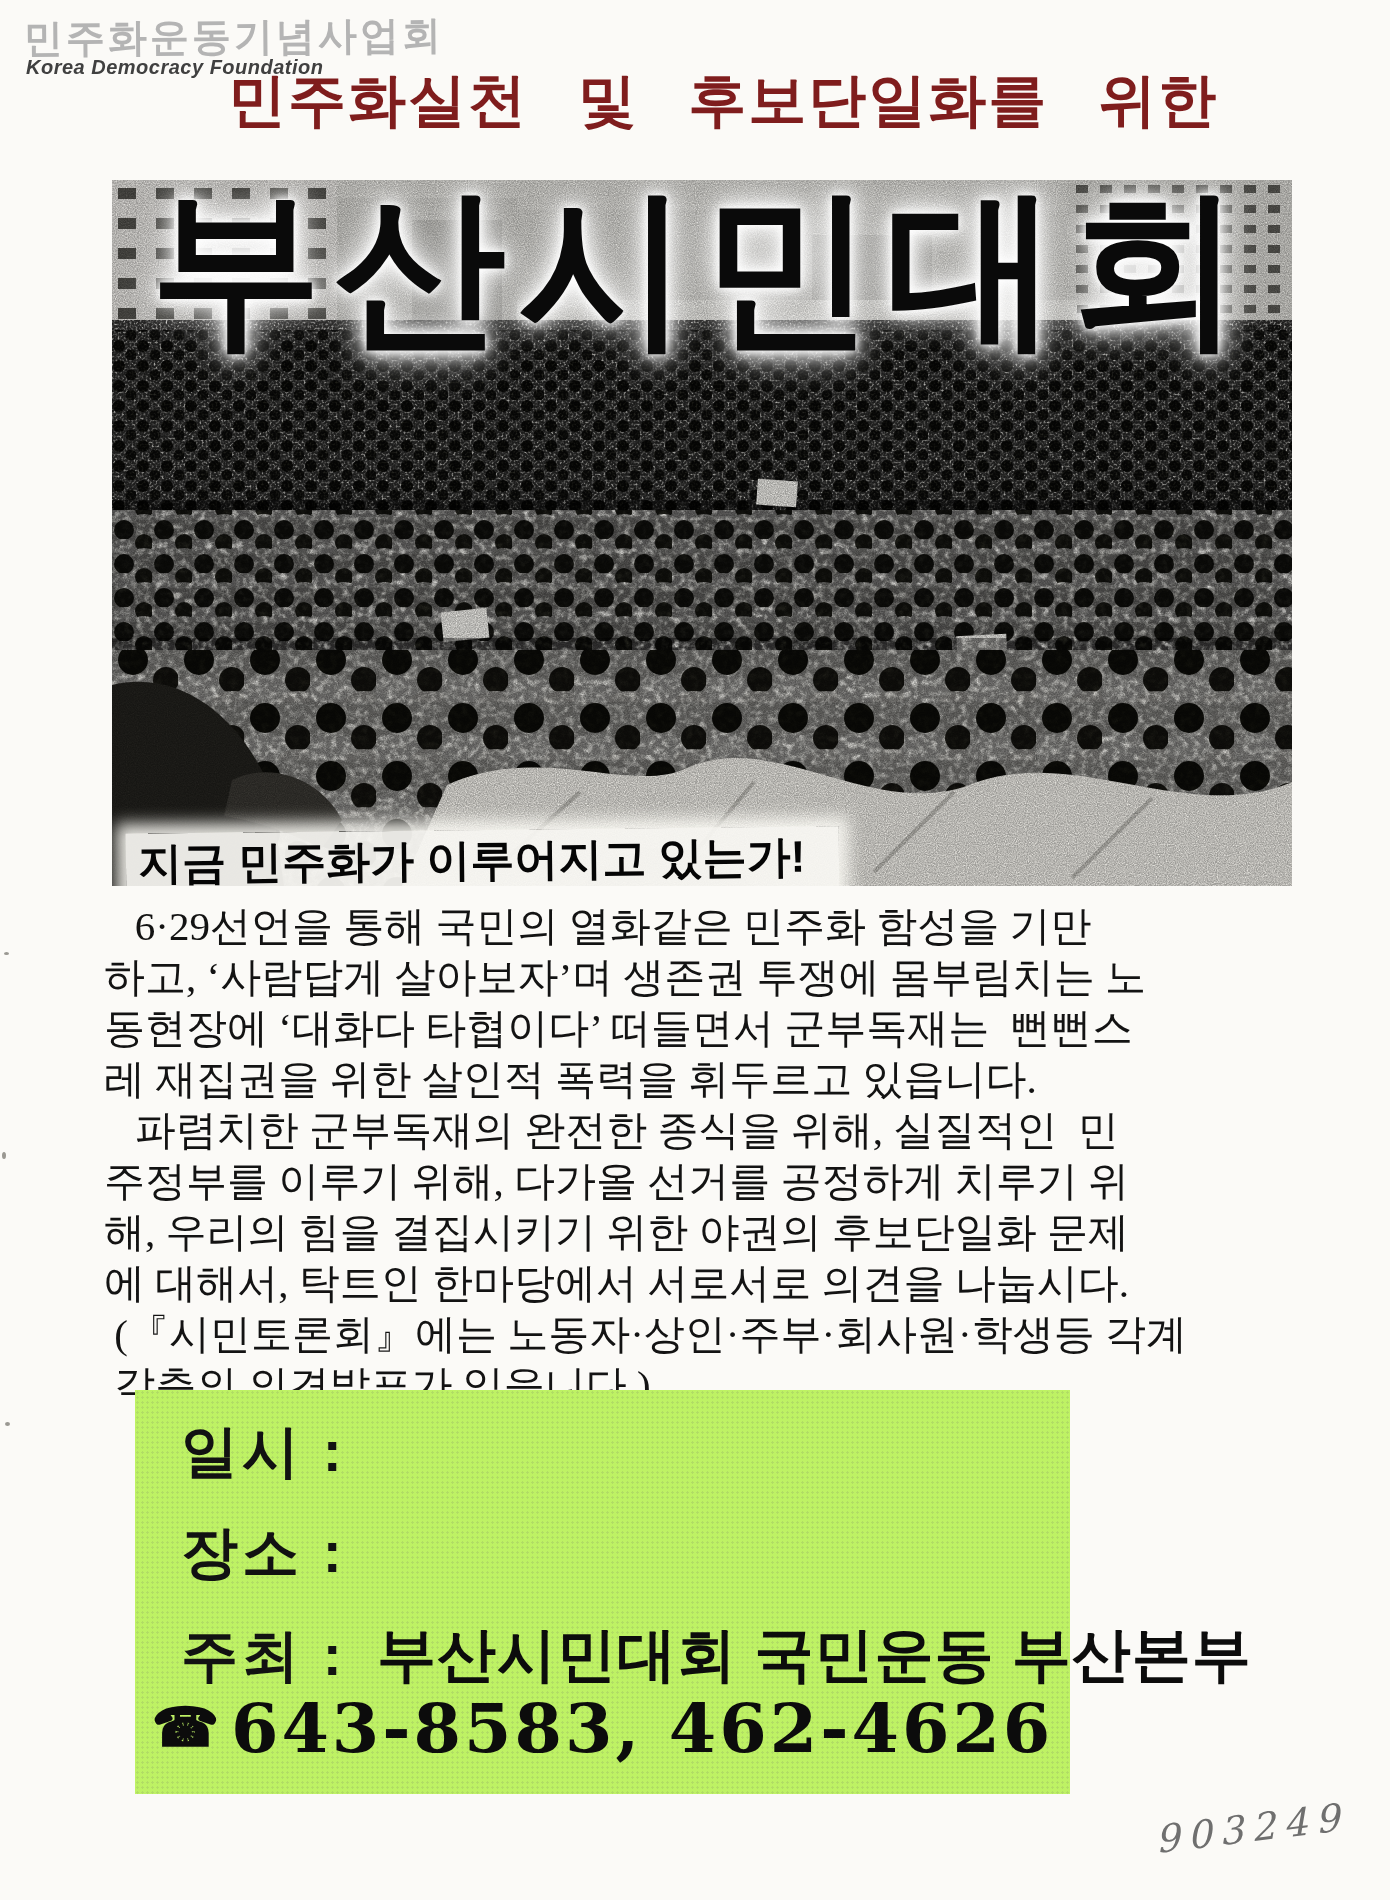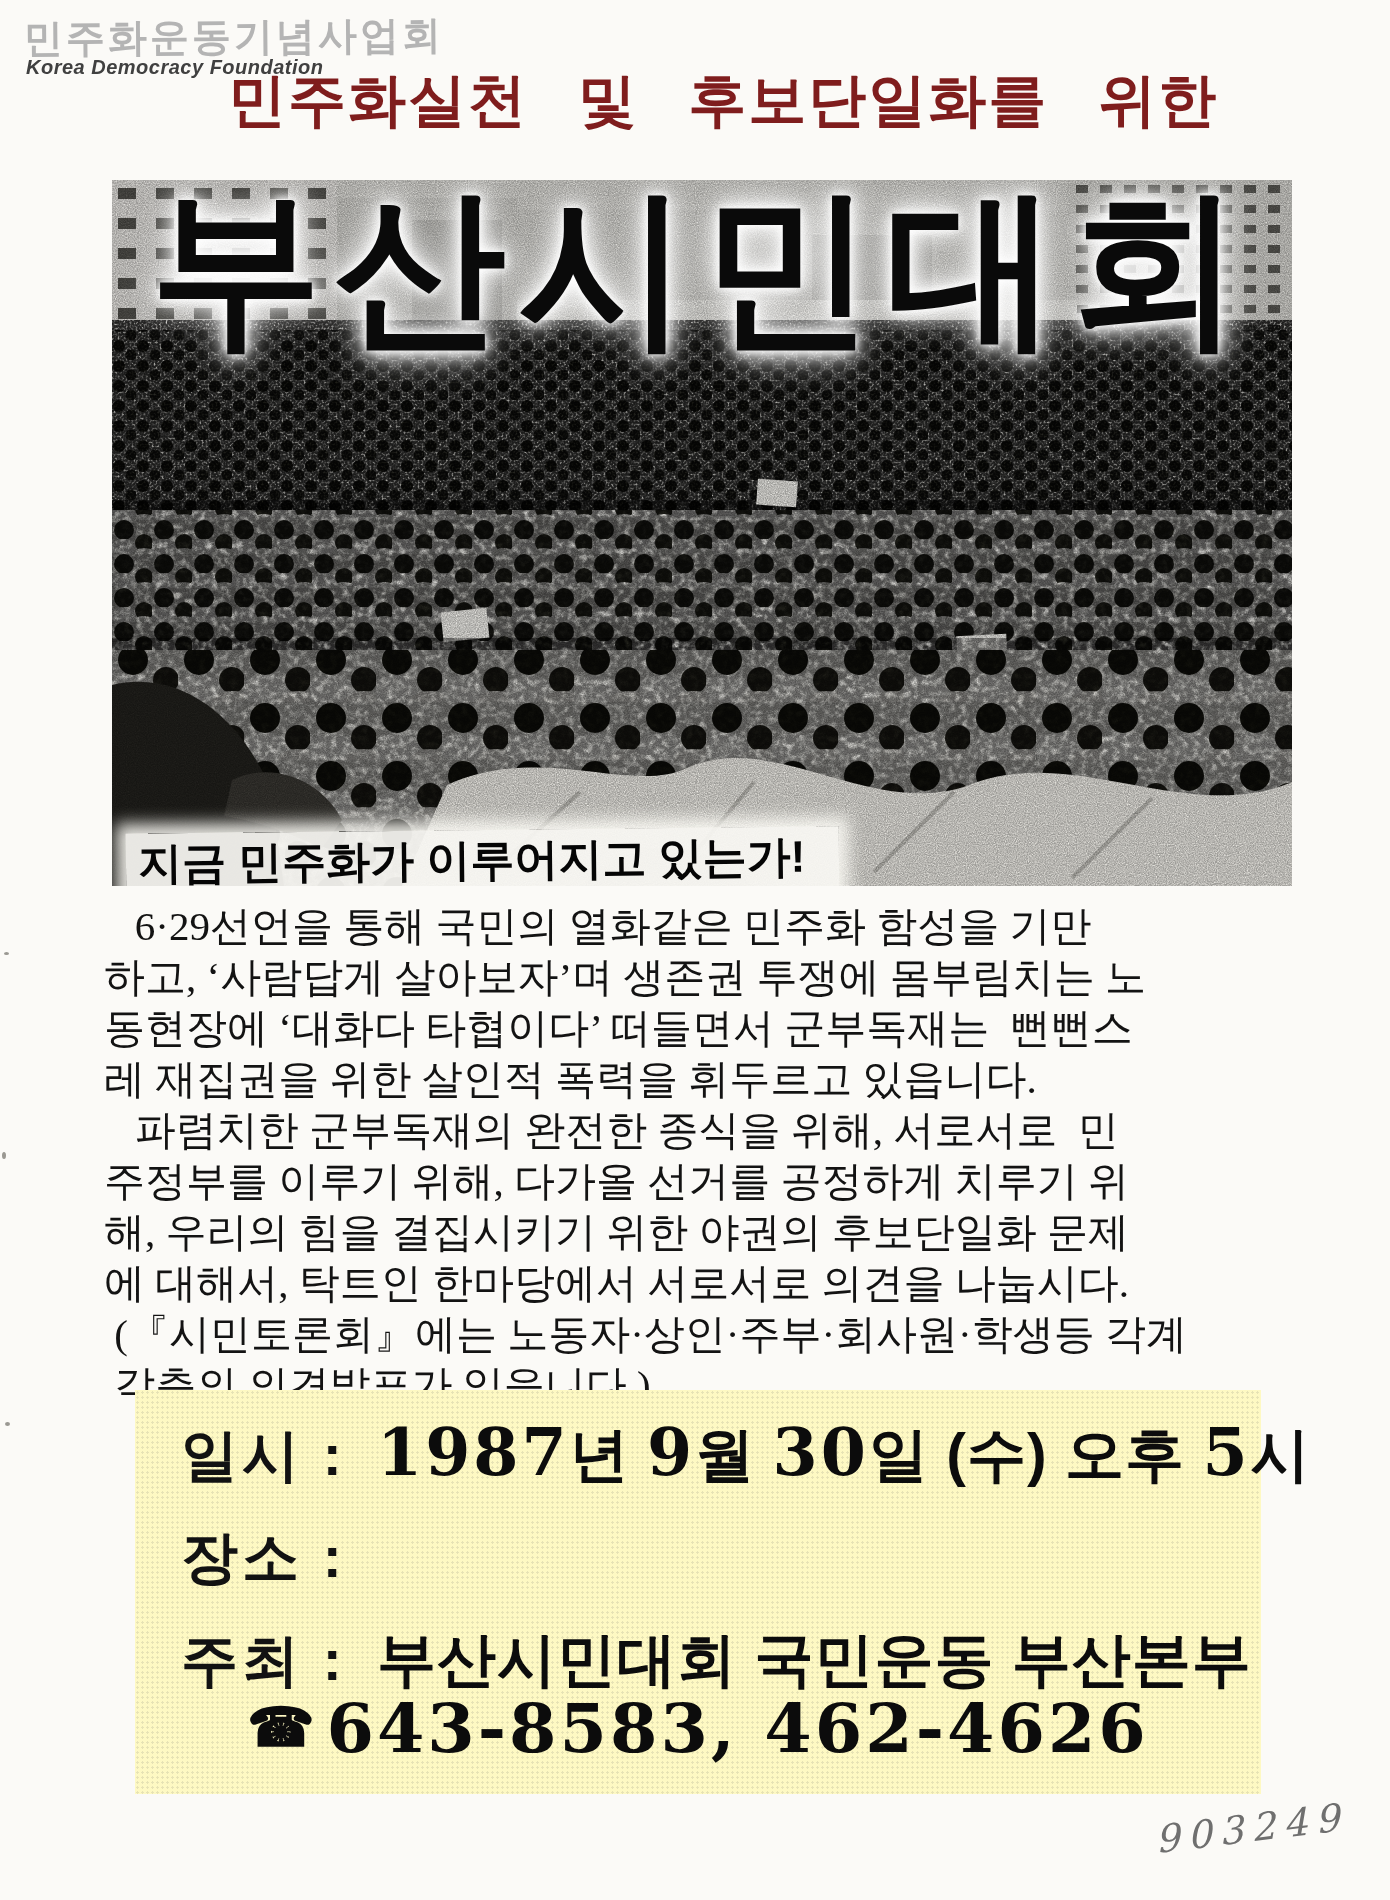--- a/index.html
+++ b/index.html
@@ -54,22 +54,22 @@
   
   .body-text{
     position:absolute;left:104px;top:901px;width:1204px;
     font-family:"Liberation Serif",serif;
     font-size:41px;line-height:51px;color:#131313;font-weight:500;
   }
   .body-line{white-space:pre;height:51px;}
 
   
   .info-box{
-    position:absolute;left:135px;top:1390px;width:1126px;height:404px;
-    background:#fef9c3;
+    position:absolute;left:135px;top:1390px;width:935px;height:404px;
+    background:#bef264;
   }
   .info-box .texture{
     position:absolute;inset:0;z-index:0;pointer-events:none;
     background-image:radial-gradient(rgba(110,108,102,.16) 1px, transparent 1.4px);
     background-size:5px 5px;
   }
   .info-rows{position:absolute;left:46px;top:24px;z-index:1;}
   .info-row{display:flex;align-items:baseline;margin-bottom:24px;}
   .info-label{
     font-size:57px;font-weight:900;color:#121212;
@@ -193,34 +193,33 @@
     <div class="big-title">부산시민대회</div>
 
     <div class="photo-caption">지금 민주화가 이루어지고 있는가!</div>
   </div>
 
   <div class="body-text">
     <div class="body-line">   6·29선언을 통해 국민의 열화같은 민주화 함성을 기만</div>
     <div class="body-line">하고, ‘사람답게 살아보자’며 생존권 투쟁에 몸부림치는 노</div>
     <div class="body-line">동현장에 ‘대화다 타협이다’ 떠들면서 군부독재는  뻔뻔스</div>
     <div class="body-line">레 재집권을 위한 살인적 폭력을 휘두르고 있읍니다.</div>
-    <div class="body-line">   파렴치한 군부독재의 완전한 종식을 위해, 서로서로  민</div>
+    <div class="body-line">   파렴치한 군부독재의 완전한 종식을 위해, 실질적인  민</div>
     <div class="body-line">주정부를 이루기 위해, 다가올 선거를 공정하게 치루기 위</div>
     <div class="body-line">해, 우리의 힘을 결집시키기 위한 야권의 후보단일화 문제</div>
     <div class="body-line">에 대해서, 탁트인 한마당에서 서로서로 의견을 나눕시다.</div>
     <div class="body-line"> (『시민토론회』에는 노동자·상인·주부·회사원·학생등 각계</div>
     <div class="body-line"> 각층의 의견발표가 있읍니다.)</div>
   </div>
 
   <div class="info-box">
     <div class="texture"></div>
     <div class="info-rows">
       <div class="info-row">
         <span class="info-label">일시 :</span>
-        <span class="info-value"><span class="fat-num">1987</span>년 <span class="fat-num">9</span>월 <span class="fat-num">30</span>일 (수)  오후 <span class="fat-num">5</span>시</span>
       </div>
       <div class="info-row">
         <span class="info-label">장소 :</span>
       </div>
       <div class="info-row">
         <span class="info-label">주최 :</span>
         <span class="info-value">부산시민대회 국민운동 부산본부</span>
       </div>
     </div>
     <div class="phone-row">

